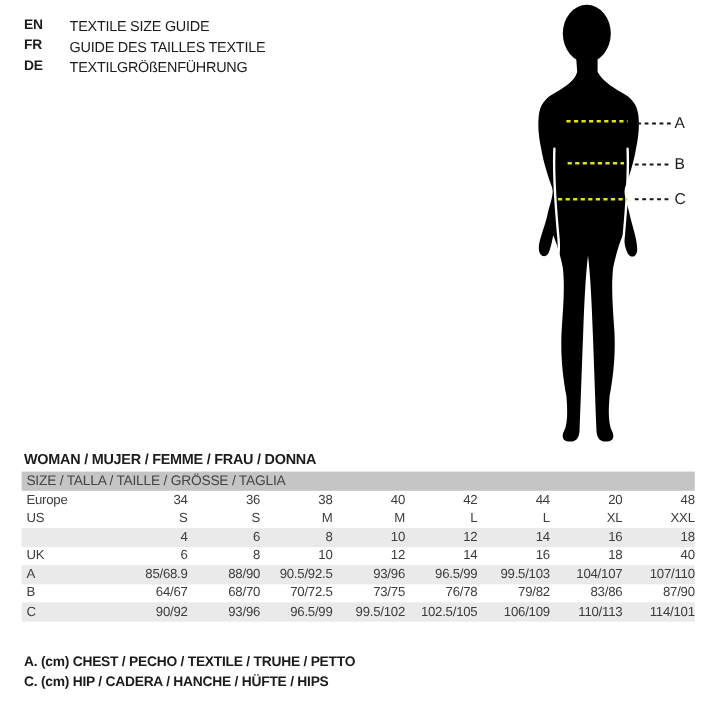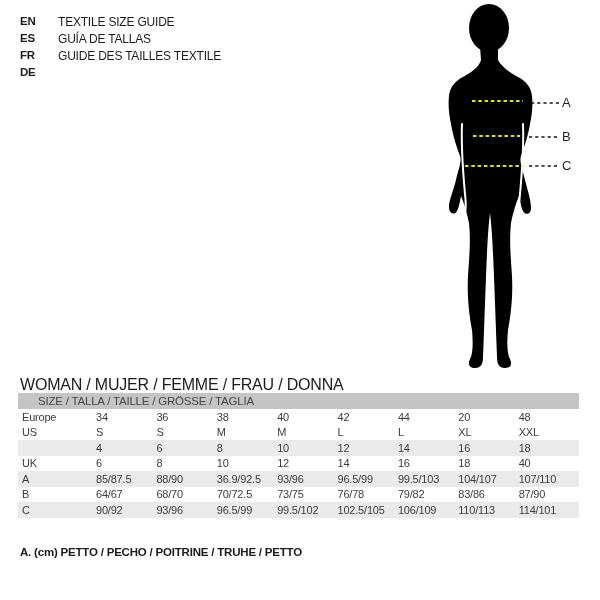--- a/index.html
+++ b/index.html
@@ -17,52 +17,49 @@
   .lang-label{font-weight:normal;font-size:12px;color:#1b1b1b;letter-spacing:-0.2px;white-space:nowrap}
 
   
   .figure-svg{left:413px;top:2px}
   .measure-label{position:absolute;left:562px;font-size:13px;line-height:14px;color:#1f1f1f}
   .measure-a{top:96px}
   .measure-b{top:130px}
   .measure-c{top:159px}
 
   
-  .gender-title{left:20px;top:376px;font-weight:normal;font-size:16px;color:#1b1b1b;letter-spacing:-0.2px;white-space:nowrap}
+  .gender-title{left:20px;top:376px;font-weight:bold;font-size:12px;color:#1b1b1b;letter-spacing:-0.2px;white-space:nowrap}
 
   
   .size-table{left:18px;top:393px;width:561px;letter-spacing:-0.2px}
-  .table-header{height:16px;background:#c5c5c5;color:#454545;display:flex;align-items:center;padding-left:20px;font-size:11.5px;box-sizing:border-box}
+  .table-header{height:16px;background:#c5c5c5;color:#454545;display:flex;align-items:center;padding-left:4px;font-size:11.5px;box-sizing:border-box}
   .table-row{display:flex;height:15.5px;align-items:center;font-size:11px;color:#3c3c3c}
   .table-row.shaded{background:#eaeaea}
   .row-label{width:78px;padding-left:4px;box-sizing:border-box;white-space:nowrap}
-  .row-cell{flex:1;text-align:left;white-space:nowrap}
+  .row-cell{flex:1;text-align:right;white-space:nowrap}
 
   
   .legend{left:20px;top:543px}
   .legend-line{height:17px;display:flex;align-items:center;font-weight:bold;font-size:11.5px;color:#1b1b1b;letter-spacing:-0.2px;white-space:nowrap}
 </style>
 </head>
 <body>
 
 <div class="abs lang-block">
     <div class="lang-row">
       <span class="lang-code">EN</span>
       <span class="lang-label">TEXTILE SIZE GUIDE</span>
     </div>
     <div class="lang-row">
-      <span class="lang-code">ES</span>
-      <span class="lang-label">GUÍA DE TALLAS</span>
-    </div>
-    <div class="lang-row">
       <span class="lang-code">FR</span>
       <span class="lang-label">GUIDE DES TAILLES TEXTILE</span>
     </div>
     <div class="lang-row">
       <span class="lang-code">DE</span>
+      <span class="lang-label">TEXTILGRÖßENFÜHRUNG</span>
     </div>
   </div>
 
 <svg class="abs figure-svg" width="152" height="368" viewBox="0 0 152 368">
   <ellipse cx="76" cy="26" rx="20" ry="24" fill="#000000"></ellipse>
   <path d="M 67,44 L 68,58
            C 66,65 59,70 50,75 C 42,79 37,85 36,94 C 35,104 36,112 38,122
            C 40,134 44,146 47,154 C 49,160 45,168 43,178 C 40,190 36,198 36,205
            C 36,211 41,214 44,209 C 46,205 47,199 48,194
            C 51,201 54,211 56,221 C 58,238 56,258 55,274 C 54,295 56,312 59,328
@@ -138,23 +135,23 @@
         <span class="row-cell">8</span>
         <span class="row-cell">10</span>
         <span class="row-cell">12</span>
         <span class="row-cell">14</span>
         <span class="row-cell">16</span>
         <span class="row-cell">18</span>
         <span class="row-cell">40</span>
       </div>
       <div class="table-row shaded">
         <span class="row-label">A</span>
-        <span class="row-cell">85/87.5</span>
+        <span class="row-cell">85/68.9</span>
         <span class="row-cell">88/90</span>
-        <span class="row-cell">36.9/92.5</span>
+        <span class="row-cell">90.5/92.5</span>
         <span class="row-cell">93/96</span>
         <span class="row-cell">96.5/99</span>
         <span class="row-cell">99.5/103</span>
         <span class="row-cell">104/107</span>
         <span class="row-cell">107/110</span>
       </div>
       <div class="table-row">
         <span class="row-label">B</span>
         <span class="row-cell">64/67</span>
         <span class="row-cell">68/70</span>
@@ -173,14 +170,15 @@
         <span class="row-cell">99.5/102</span>
         <span class="row-cell">102.5/105</span>
         <span class="row-cell">106/109</span>
         <span class="row-cell">110/113</span>
         <span class="row-cell">114/101</span>
       </div>
     </div>
 </div>
 
 <div class="abs legend">
-    <div class="legend-line">A. (cm) PETTO / PECHO / POITRINE / TRUHE / PETTO</div>
+    <div class="legend-line">A. (cm) CHEST / PECHO / TEXTILE / TRUHE / PETTO</div>
+    <div class="legend-line">C. (cm) HIP / CADERA / HANCHE / HÜFTE / HIPS</div>
   </div>
 
 </body></html>

